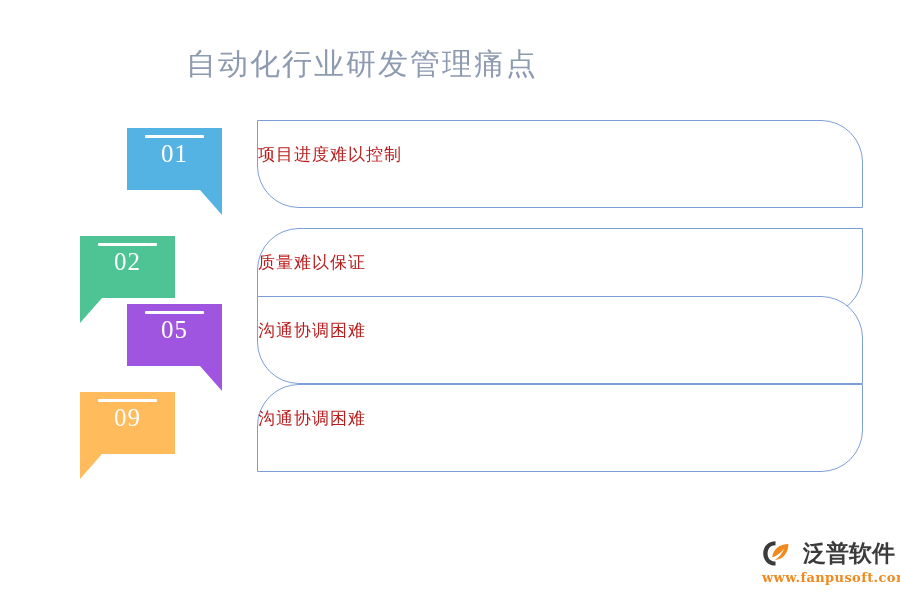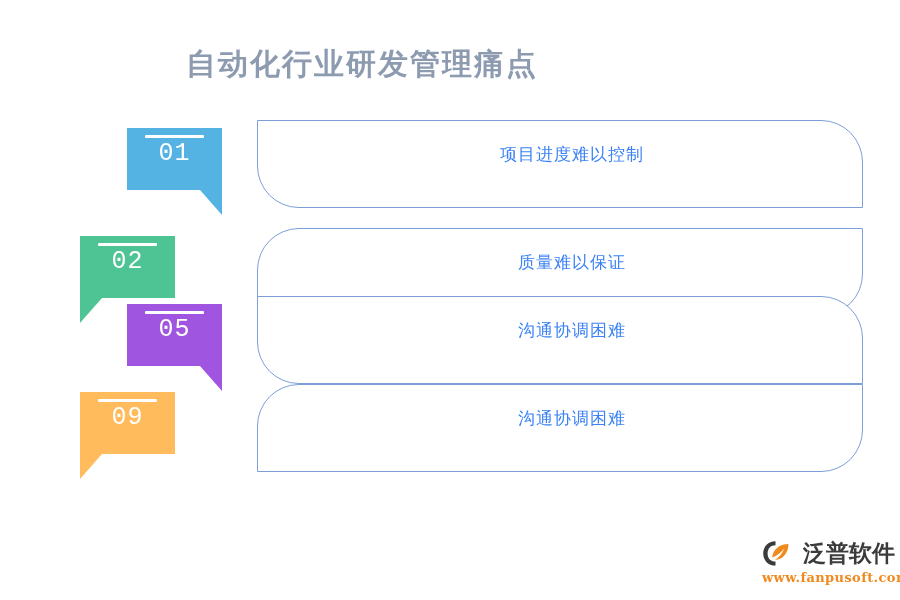--- a/index.html
+++ b/index.html
@@ -21,21 +21,21 @@
 
   
   .page-title {
     position: absolute;
     top: 44px;
     left: 0;
     width: 724px;
     text-align: center;
     font-family: "DejaVu Serif", "Liberation Serif", serif;
     font-size: 30px;
-    font-weight: 700;
+    font-weight: 400;
     letter-spacing: 2px;
     color: #8d9bb0;
     white-space: nowrap;
   }
 
   
   .row {
     position: absolute;
     left: 0;
     width: 900px;
@@ -62,21 +62,21 @@
   .badge.left-tail  { left: 80px; }
 
   .badge-bar {
     width: 59px;
     height: 3px;
     background: #ffffff;
     border-radius: 1px;
     margin-bottom: 3px;
   }
   .badge-num {
-    font-family: Liberation Mono, monospace;
+    font-family: Liberation Serif, serif;
     font-size: 25px;
     font-weight: 400;
     color: #ffffff;
     line-height: 1;
     letter-spacing: 1px;
   }
 
   
   .badge .tail {
     position: absolute;
@@ -107,26 +107,26 @@
   }
   .capsule.tr-bl {
     border-radius: 0 42px 0 42px;
   }
   .capsule.tl-br {
     border-radius: 42px 0 42px 0;
   }
   .capsule-text {
     position: absolute;
     top: 22px;
-    left: 12px;
+    left: 0;
     width: 100%;
-    text-align: center;
+    text-align: left;
     font-family: "DejaVu Serif", "Liberation Serif", serif;
     font-size: 17px;
-    color: #3b82f6;
+    color: #b91c1c;
     letter-spacing: 1px;
     white-space: nowrap;
   }
 
   
   .logo {
     position: absolute;
     left: 762px;
     top: 538px;
     width: 132px;

